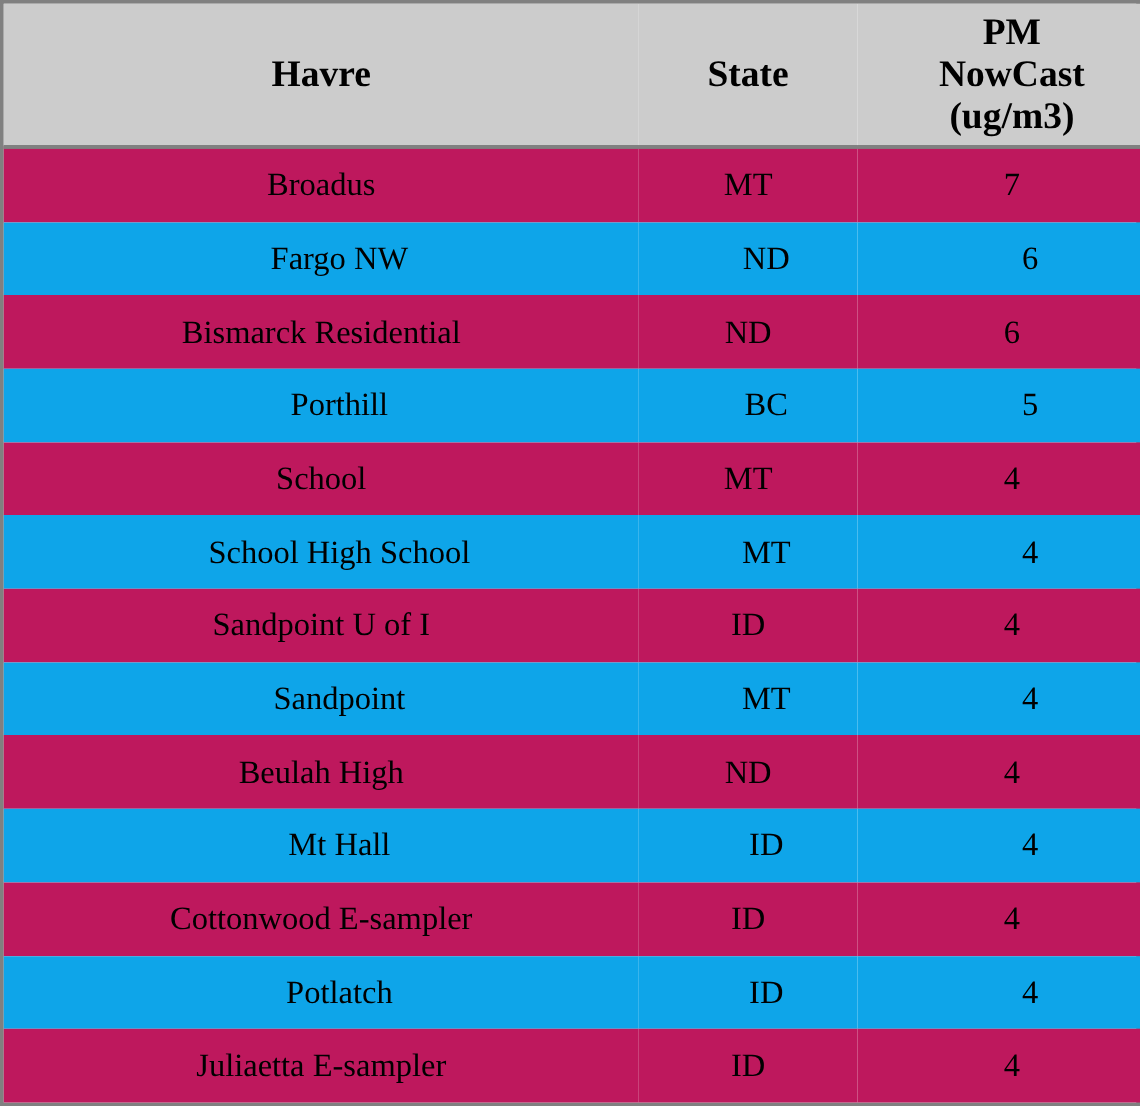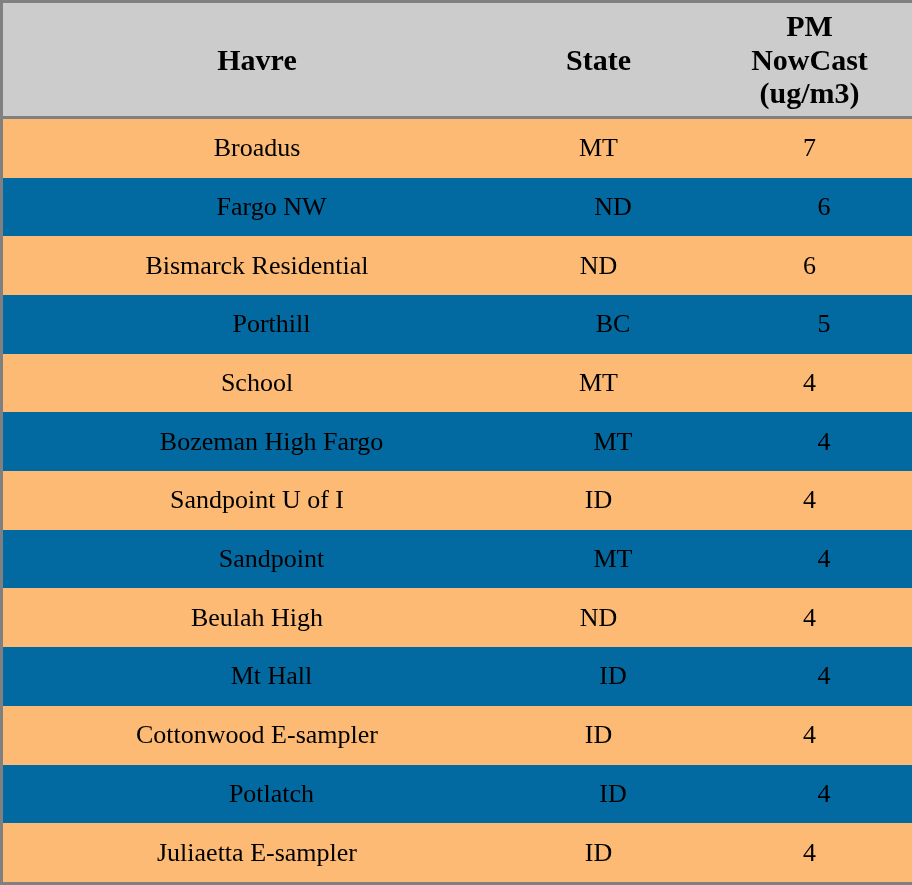--- a/index.html
+++ b/index.html
@@ -47,24 +47,24 @@
     font-family: "Liberation Serif", serif;
     font-size: 26px;
     color: #000000;
     text-align: center;
     vertical-align: middle;
     padding: 0;
     height: 58px;
     border: none;
   }
   tbody tr.odd-row td {
-    background: #fdba74;
+    background: #be185d;
   }
   tbody tr.even-row td {
-    background: #0369a1;
+    background: #0ea5e9;
     padding-left: 29px;
   }
 </style>
 </head>
 <body>
 
 <div class="table-wrap">
   <table class="data-table">
     <thead>
       <tr>
@@ -97,21 +97,21 @@
         <td>Porthill</td>
         <td>BC</td>
         <td>5</td>
       </tr>
       <tr class="odd-row">
         <td>School</td>
         <td>MT</td>
         <td>4</td>
       </tr>
       <tr class="even-row">
-        <td>Bozeman High Fargo</td>
+        <td>School High School</td>
         <td>MT</td>
         <td>4</td>
       </tr>
       <tr class="odd-row">
         <td>Sandpoint U of I</td>
         <td>ID</td>
         <td>4</td>
       </tr>
       <tr class="even-row">
         <td>Sandpoint</td>

